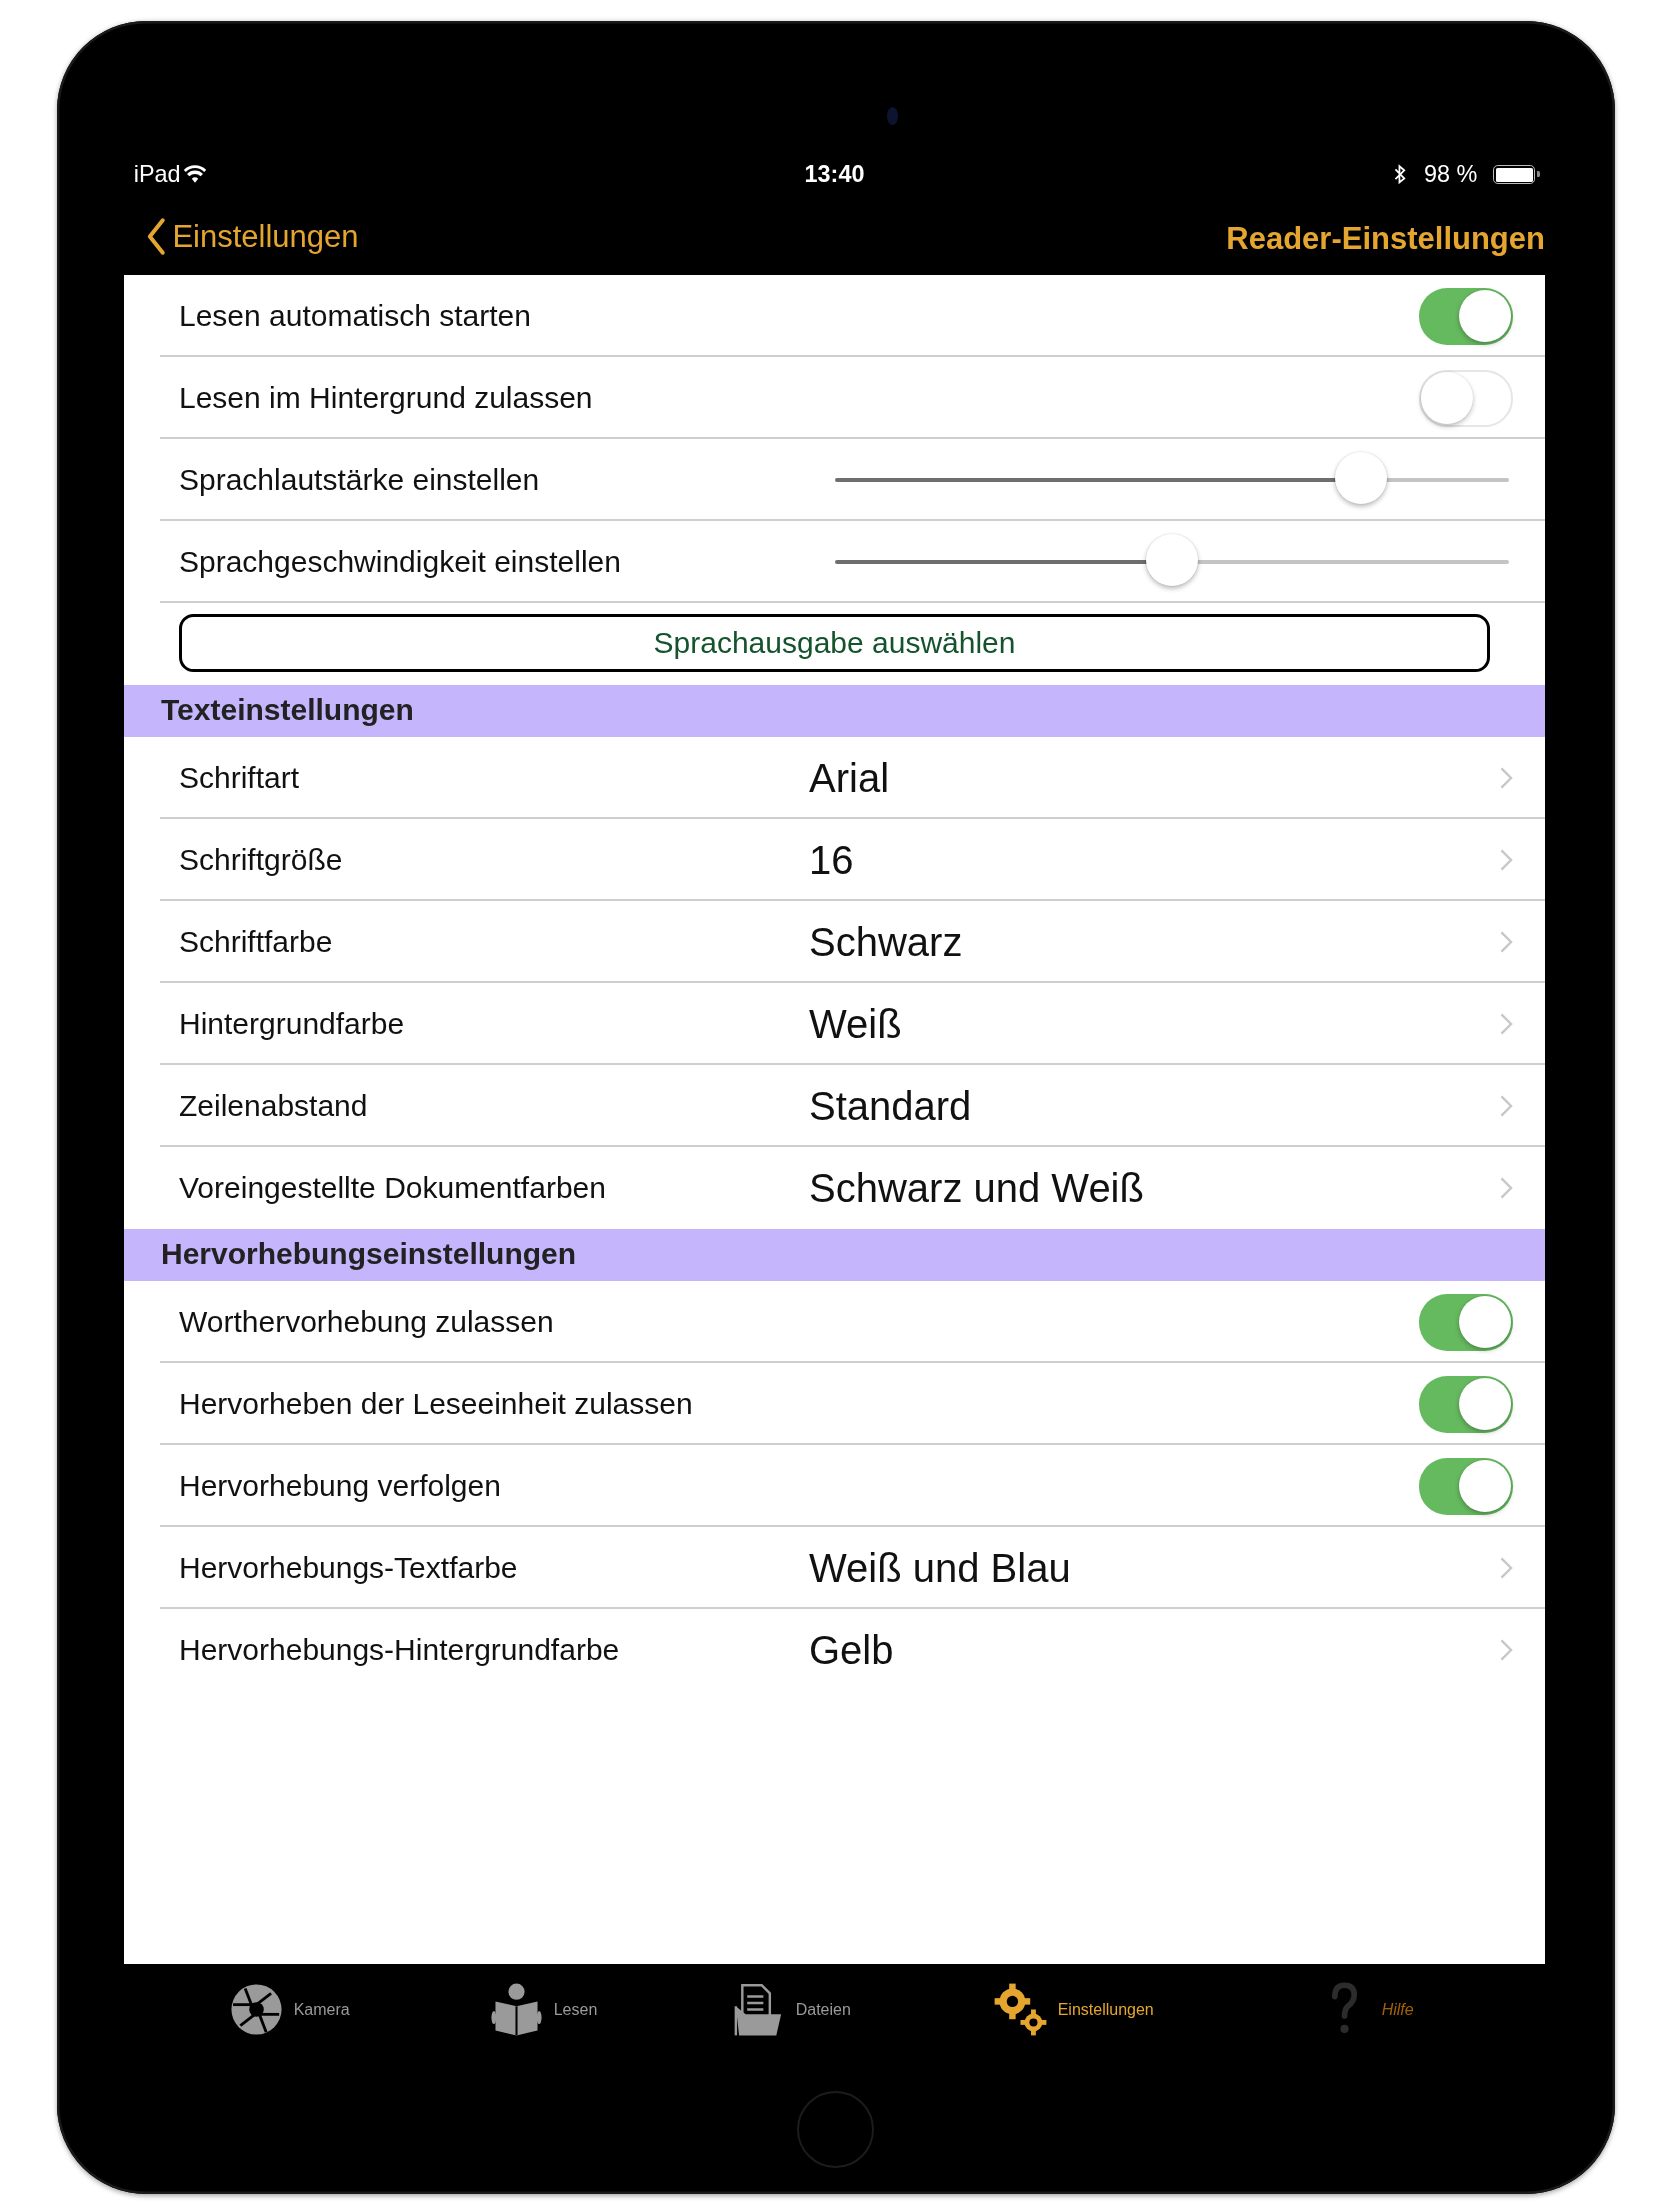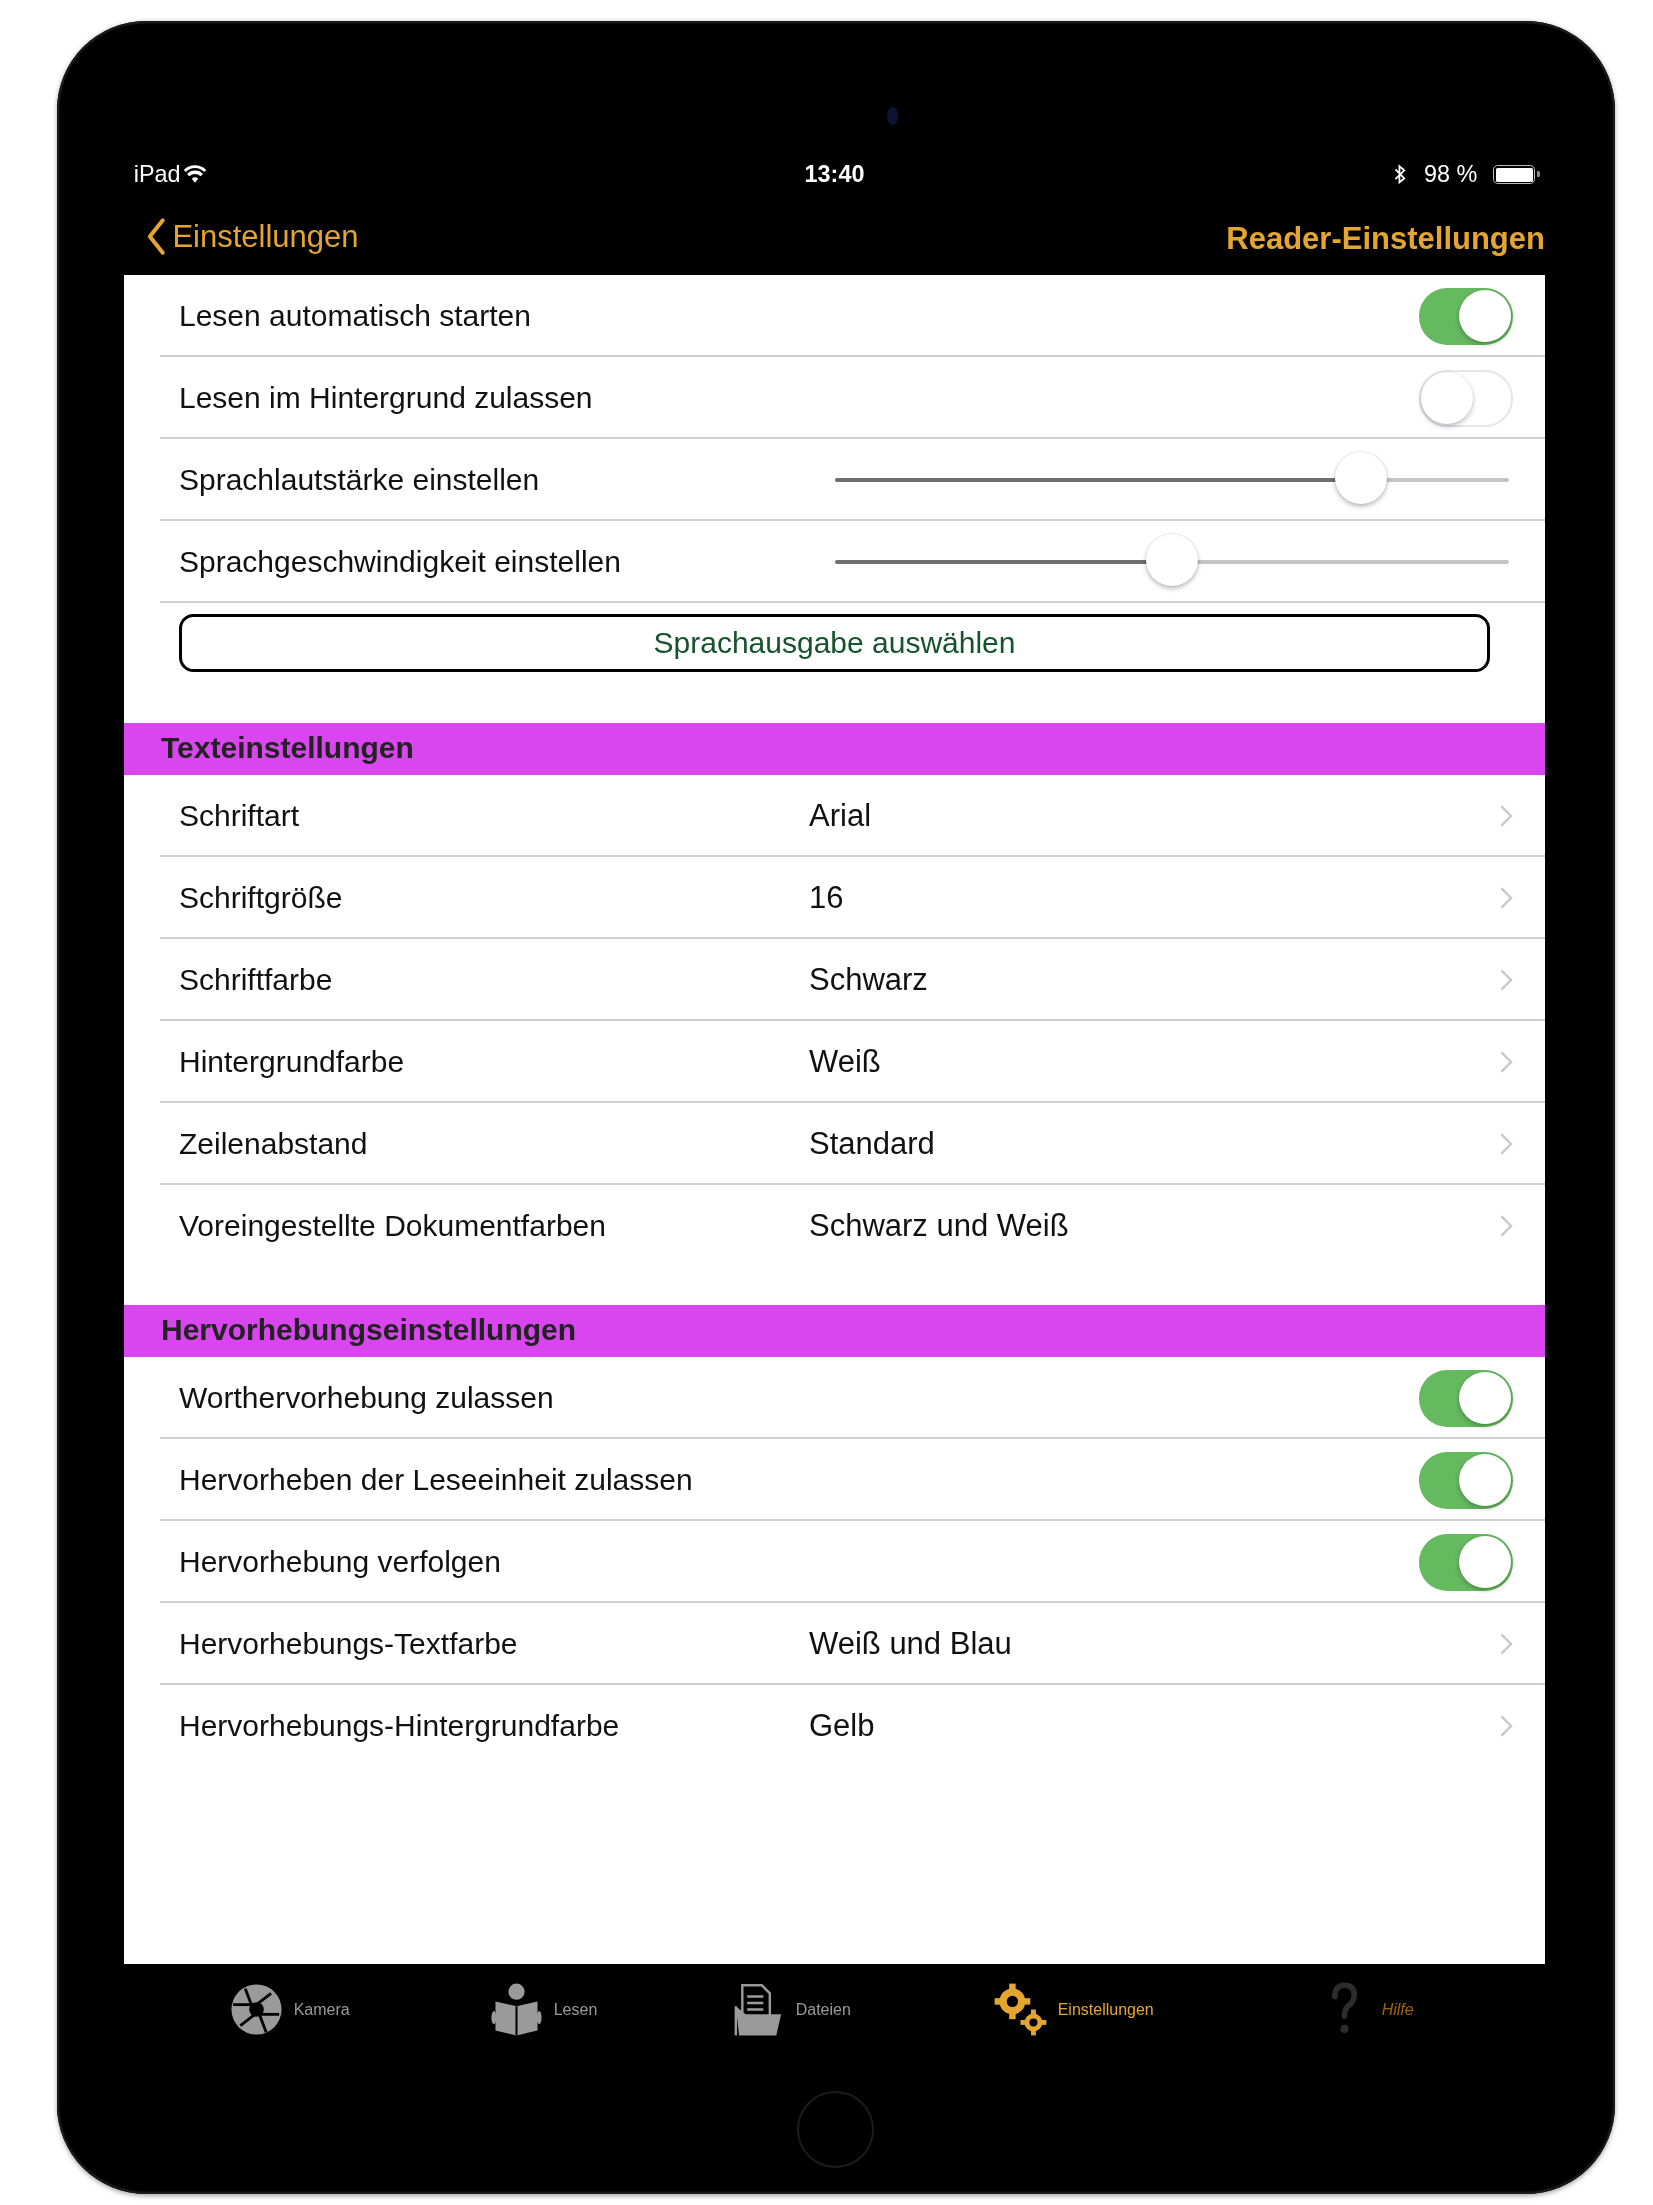--- a/index.html
+++ b/index.html
@@ -14,35 +14,35 @@
   .battery .fill { width:100%; height:100%; background:#fff; border-radius:1.6px; }
   .battery::after { content:""; position:absolute; right:-5.7px; top:4.8px; width:3.2px; height:6.5px; background:#888; border-radius:0 1.6px 1.6px 0; }
   .navbar { position:absolute; left:124px; top:206px; width:1421px; height:65px; color:#e5a630; }
   .back { position:absolute; left:21px; top:11.3px; display:flex; align-items:center; gap:4.8px; font-size:31px; cursor:pointer; }
   .back svg { width:22.6px; height:39px; }
   .nav-title { position:absolute; left:0; right:0; top:14.5px; text-align:right; font-size:31px; font-weight:bold; }
   .screen { position:absolute; left:124px; top:275px; width:1421px; height:1689px; background:#fff; overflow:hidden; }
   .row { position:relative; height:82px; display:flex; align-items:center; }
   .row .sep { position:absolute; left:36px; right:0; bottom:0; height:1.6px; background:#cfcfd3; }
   .row .label { position:absolute; left:55px; font-size:30px; color:#111; }
-  .row .value { position:absolute; left:685px; font-size:31px; color:#111; }
+  .row .value { position:absolute; left:685px; font-size:40px; color:#111; }
   .row .chev { position:absolute; right:32px; top:29px; width:14.5px; height:24px; }
   .toggle { position:absolute; right:32px; top:13px; width:94px; height:57px; border-radius:28px; box-sizing:border-box; cursor:pointer; }
   .toggle.on { background:#65b95f; }
   .toggle.off { background:#fff; border:2.4px solid #e5e5ea; }
   .toggle .knob { position:absolute; top:2.4px; width:52px; height:52px; border-radius:50%; background:#fff; box-shadow:0 2.4px 4.8px rgba(0,0,0,.25), 0 0 0 0.8px rgba(0,0,0,.04); }
   .toggle.on .knob { right:2.4px; }
   .toggle.off .knob { left:0px; top:0px; }
   .slider { position:absolute; left:711px; right:36px; top:39px; height:4px; }
   .slider .track-min { position:absolute; left:0; top:0; height:4px; background:#6e6e6e; border-radius:2.4px; }
   .slider .track-max { position:absolute; right:0; top:0; height:4px; background:#c4c4c4; border-radius:2.4px; }
   .slider .thumb { position:absolute; top:-26px; width:52px; height:52px; margin-left:-26px; border-radius:50%; background:#fff; box-shadow:0 2.4px 5.7px rgba(0,0,0,.28), 0 0 0 0.8px rgba(0,0,0,.05); cursor:grab; }
   .btn-row { position:relative; height:82px; }
   .voice-btn { position:absolute; left:55px; right:55px; top:11.3px; height:58px; border:3.2px solid #000; border-radius:14.5px; box-sizing:border-box; display:flex; align-items:center; justify-content:center; color:#14532d; font-size:30px; cursor:pointer; background:#fff; }
-  .section-header { height:52px; background:#d946ef; position:relative;margin-top:38px; }
+  .section-header { height:52px; background:#c4b5fd; position:relative; }
   .section-header span { position:absolute; left:37px; top:8px; font-size:30px; font-weight:bold; color:#222; }
   .tabbar { position:absolute; left:124px; top:1964px; width:1421px; height:97px; }
   .tab { position:absolute; top:18px; display:flex; align-items:center; gap:9.7px; font-size:16px; color:#9a9a9a; cursor:pointer; }
   .tab svg { width:55px; height:55px; }
   .tab.active { color:#e5a630; }
   .tab.disabled { color:#a16207;font-style:italic; }
   .home-btn { position:absolute; left:797px; top:2091px; width:77px; height:77px; border-radius:50%; border:2.4px solid #1c1c1c; box-sizing:border-box; cursor:pointer; }
 </style>
 </head>
 <body>

